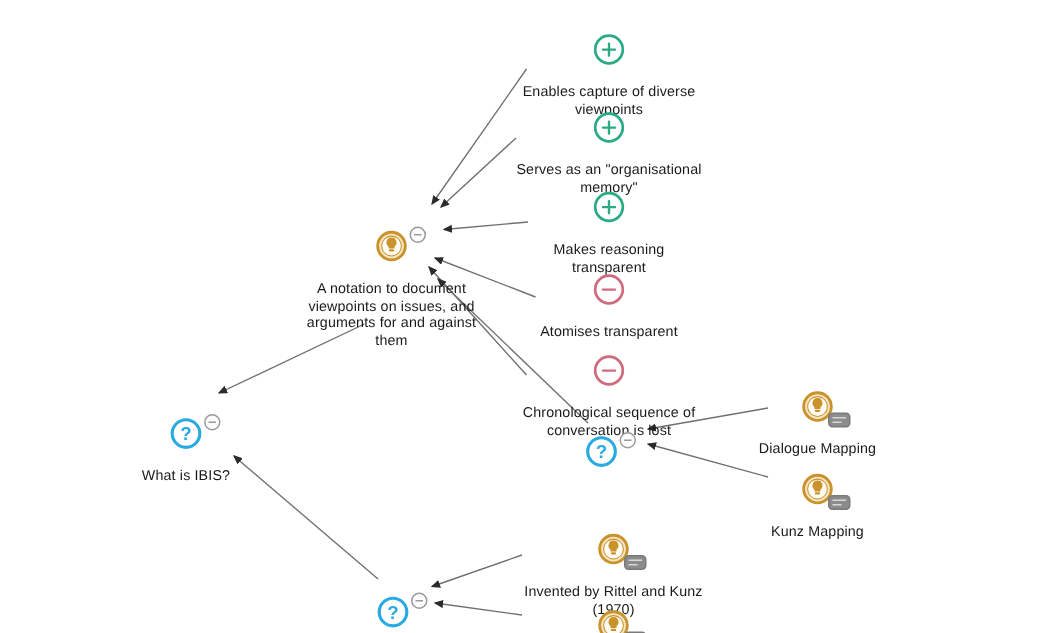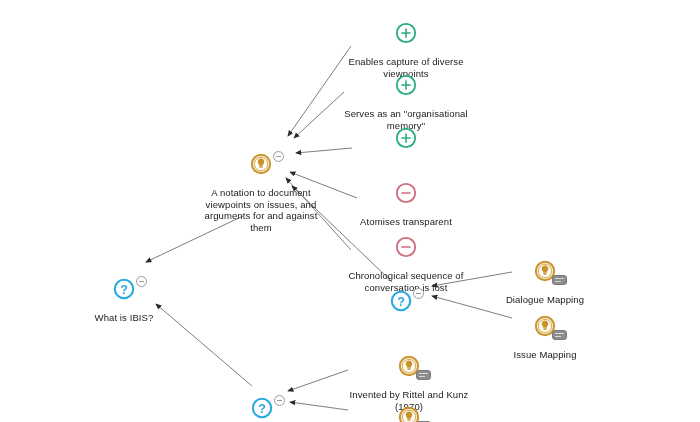--- a/index.html
+++ b/index.html
@@ -143,21 +143,22 @@
       <div class="node" style="left: 406px; top: 64px;"><span class="icon-wrap"><svg width="24" height="24" viewBox="0 0 24 24" class="ic">
             <circle cx="12" cy="12" r="9.2" fill="#ffffff" stroke="#2aab84" stroke-width="1.8"></circle>
             <rect x="7.2" y="11.25" width="9.6" height="1.6" rx="0.7" fill="#2aab84"></rect>
             <rect x="11.2" y="7.25" width="1.6" height="9.6" rx="0.7" fill="#2aab84"></rect>
           </svg></span><span class="label">Serves as an "organisational
 memory"</span></div>
       <div class="node" style="left: 406px; top: 117px;"><span class="icon-wrap"><svg width="24" height="24" viewBox="0 0 24 24" class="ic">
             <circle cx="12" cy="12" r="9.2" fill="#ffffff" stroke="#2aab84" stroke-width="1.8"></circle>
             <rect x="7.2" y="11.25" width="9.6" height="1.6" rx="0.7" fill="#2aab84"></rect>
             <rect x="11.2" y="7.25" width="1.6" height="9.6" rx="0.7" fill="#2aab84"></rect>
-          </svg></span></div>
+          </svg></span><span class="label">Makes reasoning
+transparent</span></div>
       <div class="node" style="left: 406px; top: 172px;"><span class="icon-wrap"><svg width="24" height="24" viewBox="0 0 24 24" class="ic">
             <circle cx="12" cy="12" r="9.2" fill="#ffffff" stroke="#cf6b7e" stroke-width="1.8"></circle>
             <rect x="7.2" y="11.25" width="9.6" height="1.6" rx="0.7" fill="#cf6b7e"></rect>
           </svg></span><span class="label">Atomises transparent</span></div>
       <div class="node" style="left: 406px; top: 226px;"><span class="icon-wrap"><svg width="24" height="24" viewBox="0 0 24 24" class="ic">
             <circle cx="12" cy="12" r="9.2" fill="#ffffff" stroke="#cf6b7e" stroke-width="1.8"></circle>
             <rect x="7.2" y="11.25" width="9.6" height="1.6" rx="0.7" fill="#cf6b7e"></rect>
           </svg></span><span class="label">Chronological sequence of
 conversation is lost</span></div>
       <div class="node" style="left: 401px; top: 280px;"><span class="icon-wrap"><svg width="24" height="24" viewBox="0 0 24 24" class="ic">
@@ -168,21 +169,21 @@
             <circle cx="12" cy="12" r="9.2" fill="#f5e6c8" stroke="#c9922b" stroke-width="1.9"></circle>
             <circle cx="12" cy="12" r="6.6" fill="#fffdf6" stroke="#c9922b" stroke-width="0.7"></circle>
             <path d="M12 6.4a3.3 3.3 0 0 0-2 5.95v1.35h4v-1.35A3.3 3.3 0 0 0 12 6.4z" fill="#c9922b"></path>
             <rect x="10.3" y="14.2" width="3.4" height="1.5" rx="0.6" fill="#c9922b"></rect>
           </svg><span class="badge-note"></span></span><span class="label">Dialogue Mapping</span></div>
       <div class="node" style="left: 545px; top: 305px;"><span class="icon-wrap"><svg width="24" height="24" viewBox="0 0 24 24" class="ic">
             <circle cx="12" cy="12" r="9.2" fill="#f5e6c8" stroke="#c9922b" stroke-width="1.9"></circle>
             <circle cx="12" cy="12" r="6.6" fill="#fffdf6" stroke="#c9922b" stroke-width="0.7"></circle>
             <path d="M12 6.4a3.3 3.3 0 0 0-2 5.95v1.35h4v-1.35A3.3 3.3 0 0 0 12 6.4z" fill="#c9922b"></path>
             <rect x="10.3" y="14.2" width="3.4" height="1.5" rx="0.6" fill="#c9922b"></rect>
-          </svg><span class="badge-note"></span></span><span class="label">Issue Mapping</span></div>
+          </svg><span class="badge-note"></span></span><span class="label">Kunz Mapping</span></div>
       <div class="node" style="left: 262px; top: 387px;"><span class="icon-wrap"><svg width="24" height="24" viewBox="0 0 24 24" class="ic">
             <circle cx="12" cy="12" r="9.2" fill="#ffffff" stroke="#29aae1" stroke-width="2.1"></circle>
             <text x="12" y="16.6" text-anchor="middle" font-size="12.5" font-family="&quot;Liberation Sans&quot;, sans-serif" font-weight="bold" fill="#29aae1">?</text>
           </svg><span class="badge-minus"></span></span><span class="label">History?</span></div>
       <div class="node" style="left: 409px; top: 345px;"><span class="icon-wrap"><svg width="24" height="24" viewBox="0 0 24 24" class="ic">
             <circle cx="12" cy="12" r="9.2" fill="#f5e6c8" stroke="#c9922b" stroke-width="1.9"></circle>
             <circle cx="12" cy="12" r="6.6" fill="#fffdf6" stroke="#c9922b" stroke-width="0.7"></circle>
             <path d="M12 6.4a3.3 3.3 0 0 0-2 5.95v1.35h4v-1.35A3.3 3.3 0 0 0 12 6.4z" fill="#c9922b"></path>
             <rect x="10.3" y="14.2" width="3.4" height="1.5" rx="0.6" fill="#c9922b"></rect>
           </svg><span class="badge-note"></span></span><span class="label">Invented by Rittel and Kunz

